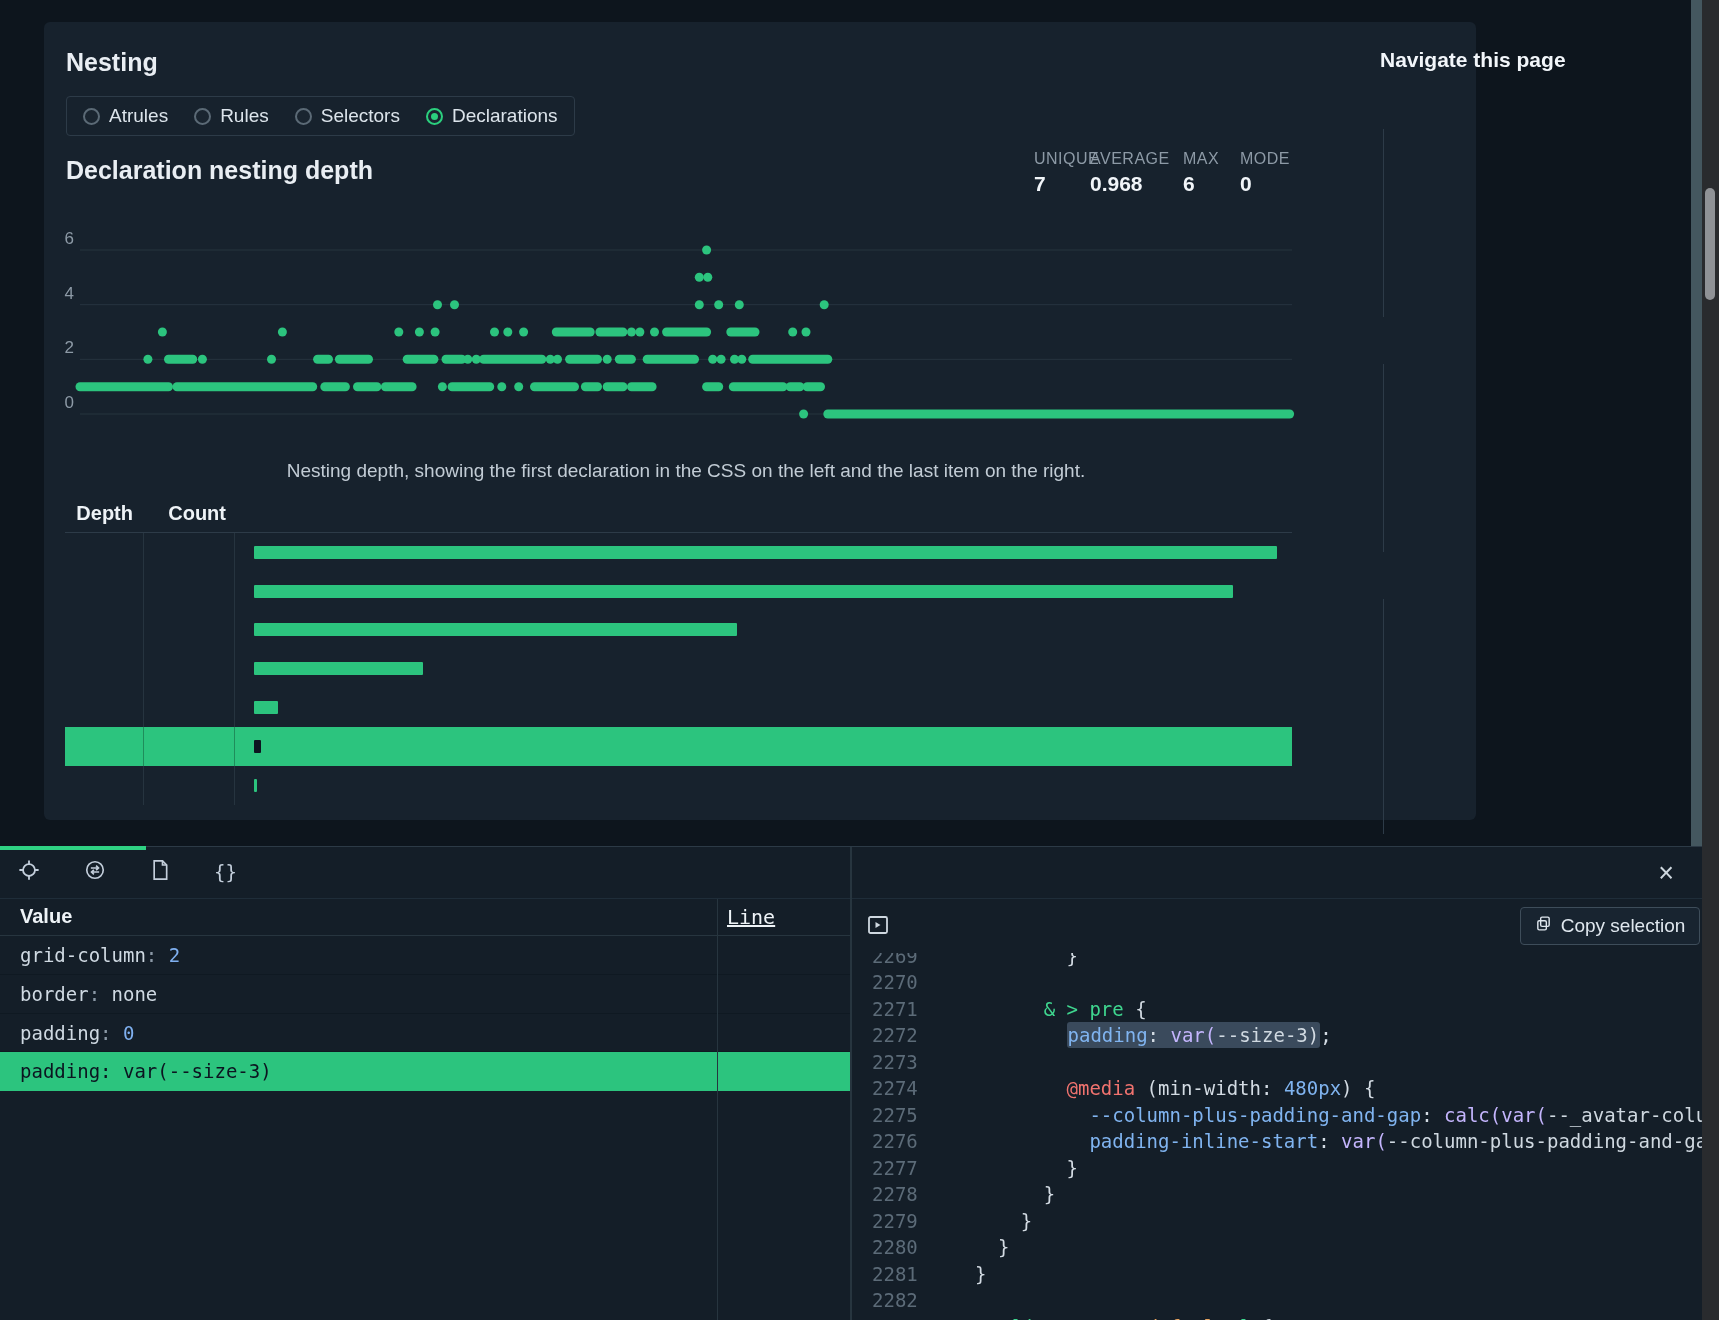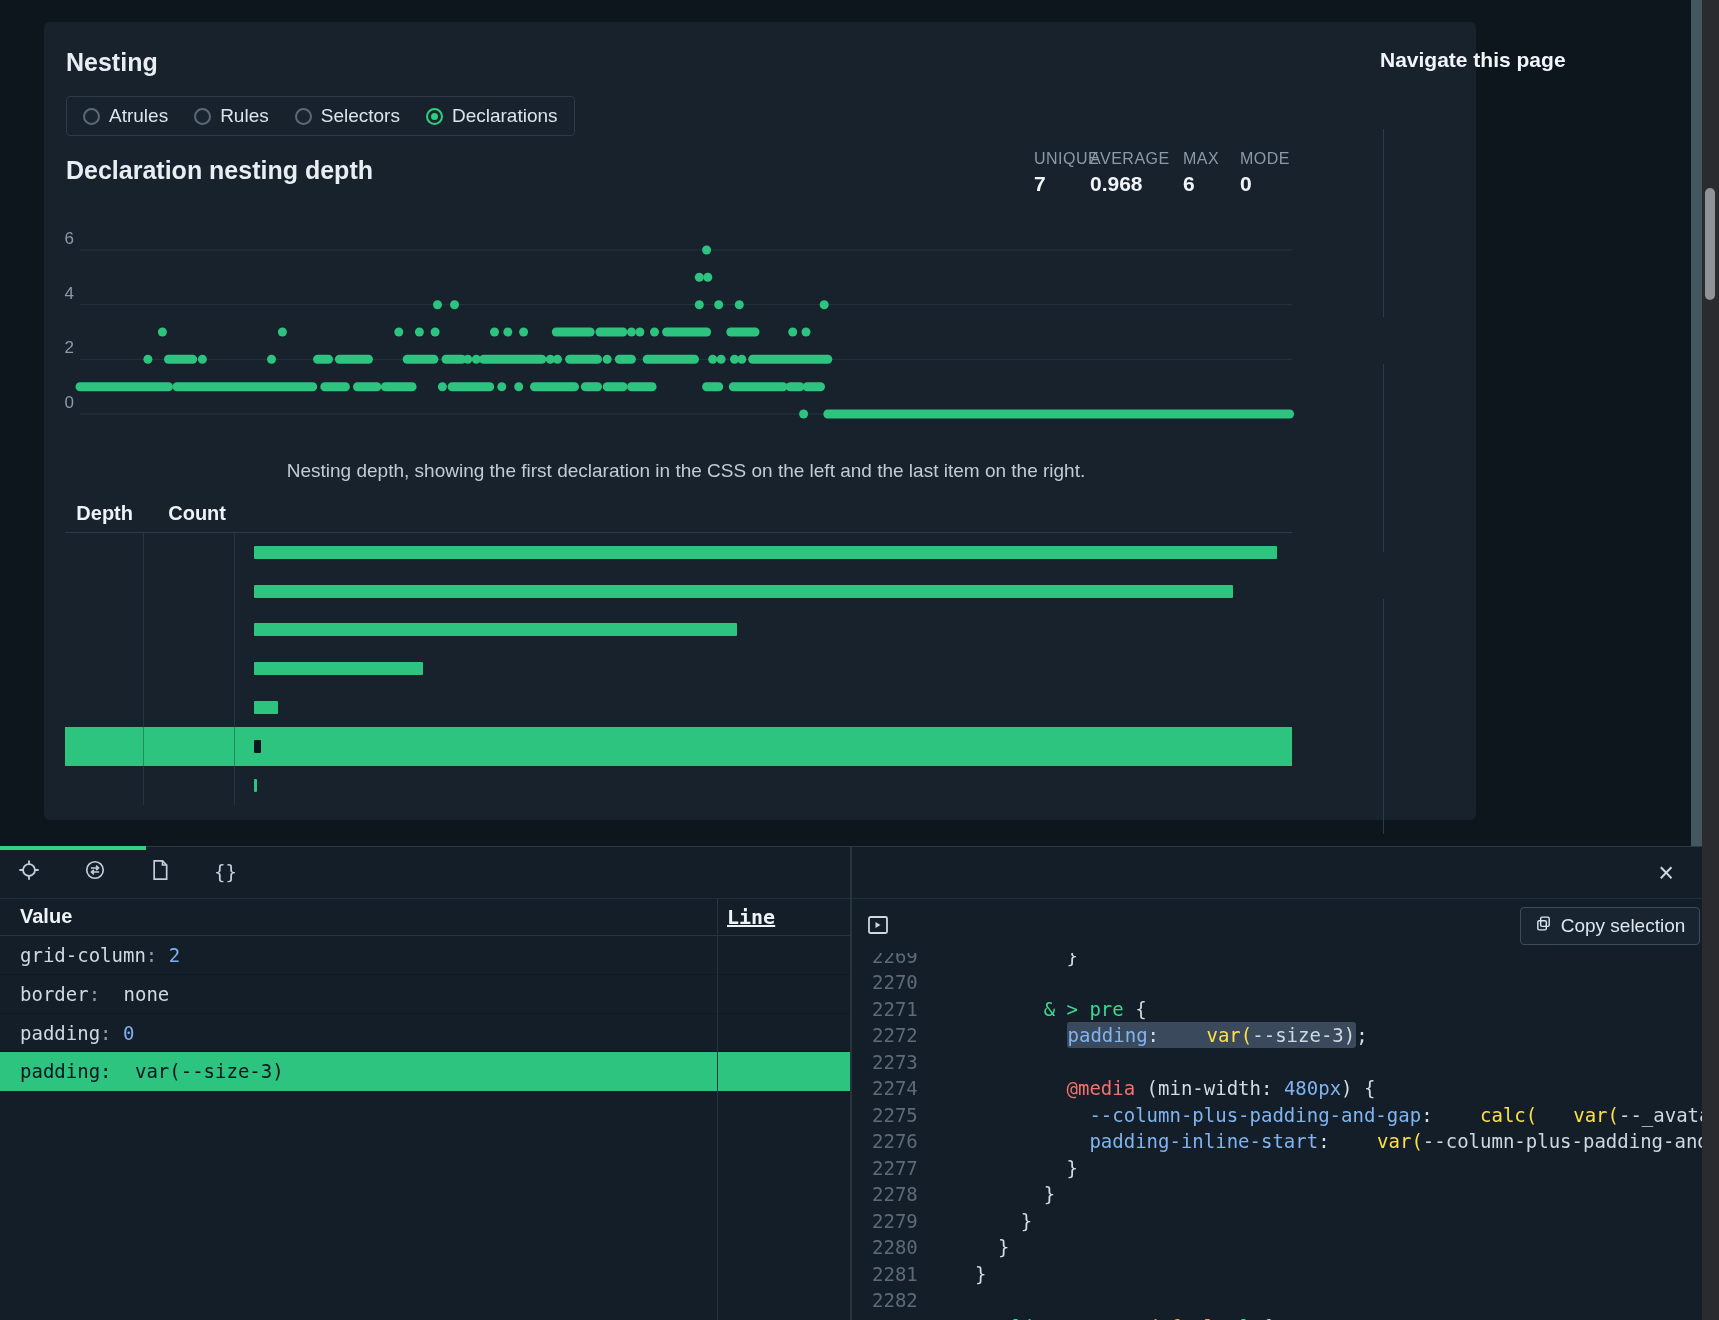--- a/index.html
+++ b/index.html
@@ -50,37 +50,37 @@
   #tab-indicator{position:absolute;left:0;top:-1px;width:146px;height:4px;background:#2fd283;}
   #tabbar{height:52px;display:flex;align-items:center;padding-left:18px;gap:34px;border-bottom:1px solid #1f2d39;box-sizing:border-box;}
   .tab{display:flex;align-items:center;gap:10px;font-size:20px;color:#c3cedb;cursor:pointer;}
   .tab.active{color:#e9eef3;}
   .tab svg{stroke:#c3cedb;}
   .tab .braces{font-size:19px;font-family:"DejaVu Sans Mono",monospace;}
   #close-x{position:absolute;right:28px;top:8px;font-size:27px;color:#cfd8df;cursor:pointer;line-height:36px;}
   #vpanel{position:absolute;left:0;top:52px;width:850px;bottom:0;}
   #vpanel .vhead{height:36px;position:relative;border-bottom:1px solid #27353f;}
   #vpanel .vhead .vh1{position:absolute;left:20px;top:6px;font-size:20px;font-weight:700;color:#eef3f7;}
-  #vpanel .vhead .vh2{position:absolute;left:727px;top:6px;font-size:20px;font-weight:700;color:#eef3f7;text-decoration:underline;}
+  #vpanel .vhead .vh2{position:absolute;left:727px;top:6px;font-size:20px;font-weight:400;color:#eef3f7;text-decoration:underline;}
   #col-divider{position:absolute;left:717px;top:0;bottom:0;width:1px;background:#27353f;}
   .vrow{height:38.8px;position:relative;border-bottom:1px solid #0f1922;box-sizing:border-box;padding-left:48px;}
   .vrow .vtext{position:absolute;left:20px;top:8px;font-size:19px;white-space:pre;}
   .vrow .vline{position:absolute;left:727px;top:8px;font-size:19px;color:#e9eef3;text-decoration:underline;cursor:pointer;}
   .vrow.hl{background:#2cc47e;border-bottom-color:#2cc47e;}
   .vrow.hl .vtext span{color:#0c1420 !important;}
   .vrow.hl .vline{color:#0c1420;}
-  .tk-prop{color:#cfd9e2;} .tk-pu{color:#8b99a6;} .tk-num{color:#7fb0f0;} .tk-val{color:#cfd9e2;margin-left:12px;}
+  .tk-prop{color:#cfd9e2;} .tk-pu{color:#8b99a6;} .tk-num{color:#7fb0f0;} .tk-val{color:#cfd9e2;}
   #vdivider{position:absolute;left:850px;top:0;bottom:0;width:2px;background:#27353f;}
   
   #cpanel{position:absolute;left:852px;right:0;top:52px;bottom:0;overflow:hidden;}
   #codewrap{position:absolute;left:0;top:43.75px;right:0;}
   .cline{height:26.5px;white-space:pre;font-size:19px;line-height:26.5px;font-family:"DejaVu Sans Mono",monospace;}
   .cline .lno{display:inline-block;width:78px;margin-left:20px;color:#5c6b78;}
   .cline .code{margin-left:25px;}
-  .ck-pu{color:#d3dbe3;} .ck-grn{color:#3fd68f;} .ck-blu{color:#80b4f0;} .ck-pur{color:#fde047;margin-left:36px;}
+  .ck-pu{color:#d3dbe3;} .ck-grn{color:#3fd68f;} .ck-blu{color:#80b4f0;} .ck-pur{color:#c4b5fd;}
   .ck-red{color:#f1736f;} .ck-org{color:#e8a45f;} .ck-lit{color:#cfd8e0;}
   .codehl{background:#3a4a5c;border-radius:3px;padding:2px 1px;}
   #ctoolbar{position:absolute;left:0;right:0;top:0;height:54px;background:#141e28;}
   #panel-toggle{position:absolute;left:14px;top:14px;width:24px;height:24px;cursor:pointer;}
   #copy-btn{position:absolute;left:668px;top:8px;width:180px;height:38px;border:1px solid #3e4d5a;border-radius:4px;
     background:#182430;display:flex;align-items:center;justify-content:center;gap:9px;font-size:19px;color:#dfe7ee;cursor:pointer;box-sizing:border-box;}
   
   #edge-stripe{position:absolute;left:1691px;top:0;width:11px;height:846px;background:#44575f;}
   #os-scrollbar{position:absolute;left:1702px;top:0;width:17px;height:1320px;background:#292b2e;}
   #os-thumb{position:absolute;left:3px;top:188px;width:10px;height:112px;background:#8f9296;border-radius:5px;}

